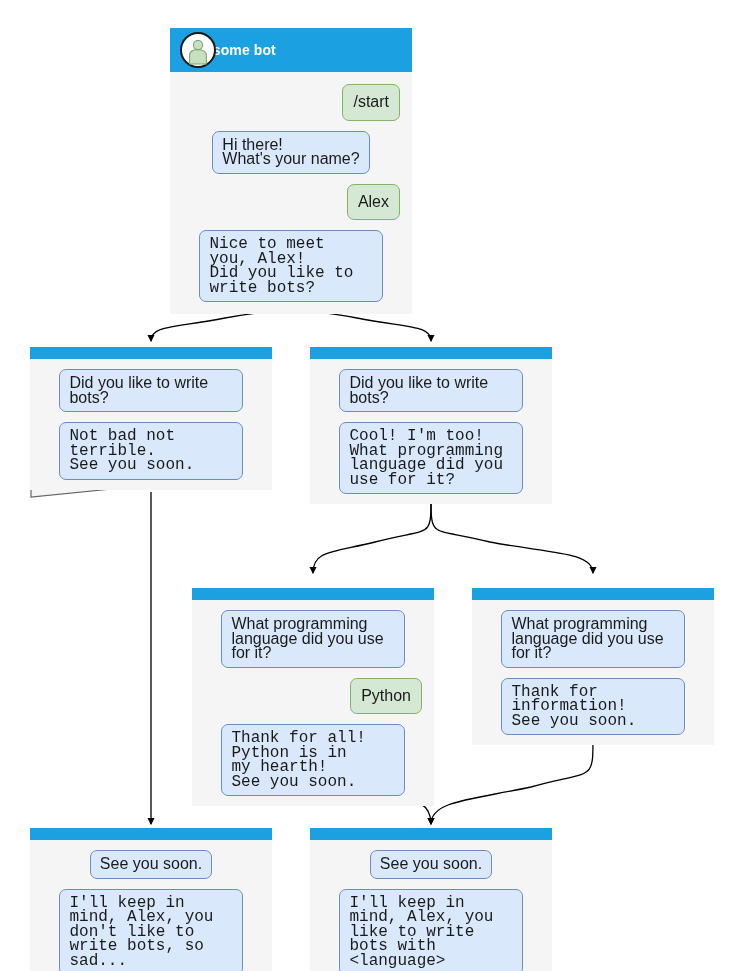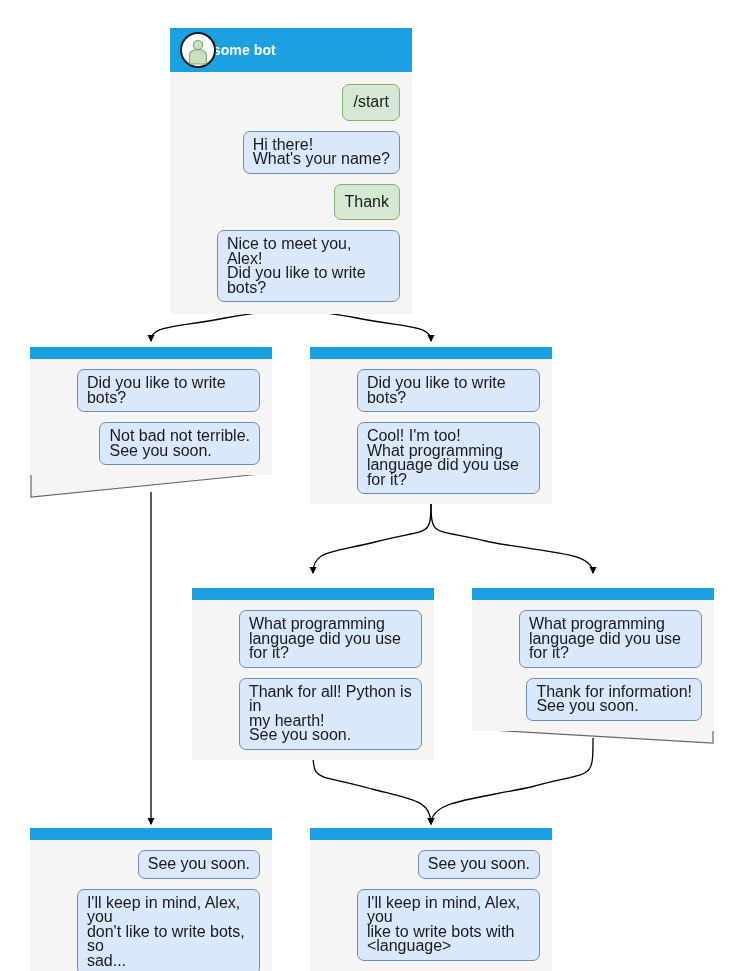--- a/index.html
+++ b/index.html
@@ -84,22 +84,22 @@
     position: relative;
     background: #f5f5f5;
     box-sizing: border-box;
     padding: 10px 12px 10px 12px;
   }
 
   .msg-row {
     display: flex;
     margin-bottom: 10px;
   }
-  .msg-row:last-child { margin-bottom: 0; }
-  .msg-row.left  { justify-content: flex-end; }
+  .msg-row:last-child { margin-bottom: 0; font-family: Liberation Mono, monospace; }
+  .msg-row.left  { justify-content: center; }
   .msg-row.right { justify-content: flex-end; }
 
   .bubble {
     font-size: 16px;
     line-height: 14.5px;
     color: #1a1a1a;
     padding: 6px 9px;
     border-radius: 7px;
     box-sizing: border-box;
     white-space: pre-line;
@@ -162,21 +162,21 @@
       </div>
       <div class="card-body" style="padding-top:12px; padding-bottom:12px;">
         <div class="msg-row right">
           <div class="bubble user tall">/start</div>
         </div>
         <div class="msg-row left">
           <div class="bubble bot">Hi there!
 What's your name?</div>
         </div>
         <div class="msg-row right">
-          <div class="bubble user tall">Thank</div>
+          <div class="bubble user tall">Alex</div>
         </div>
         <div class="msg-row left">
           <div class="bubble bot">Nice to meet you, Alex!
 Did you like to write bots?</div>
         </div>
       </div>
     </div>
   </div>
 
   <div class="card" style="left:30px; top:347px; width:242px; height:152px;">
@@ -220,20 +220,23 @@
     <svg class="card-shape" viewBox="0 0 242 162" preserveAspectRatio="none">
       <polygon points="1,1 241,1 241,141 1,160" fill="#f5f5f5" stroke="#666666" stroke-width="1.2"></polygon>
     </svg>
     <div class="card-inner">
       <div class="card-header plain"></div>
       <div class="card-body">
         <div class="msg-row left">
           <div class="bubble bot">What programming
 language did you use for it?</div>
         </div>
+        <div class="msg-row right">
+          <div class="bubble user tall">Python</div>
+        </div>
         <div class="msg-row left">
           <div class="bubble bot">Thank for all! Python is in
 my hearth!
 See you soon.</div>
         </div>
       </div>
     </div>
   </div>
 
   <div class="card" style="left:472px; top:588px; width:242px; height:162px;">

